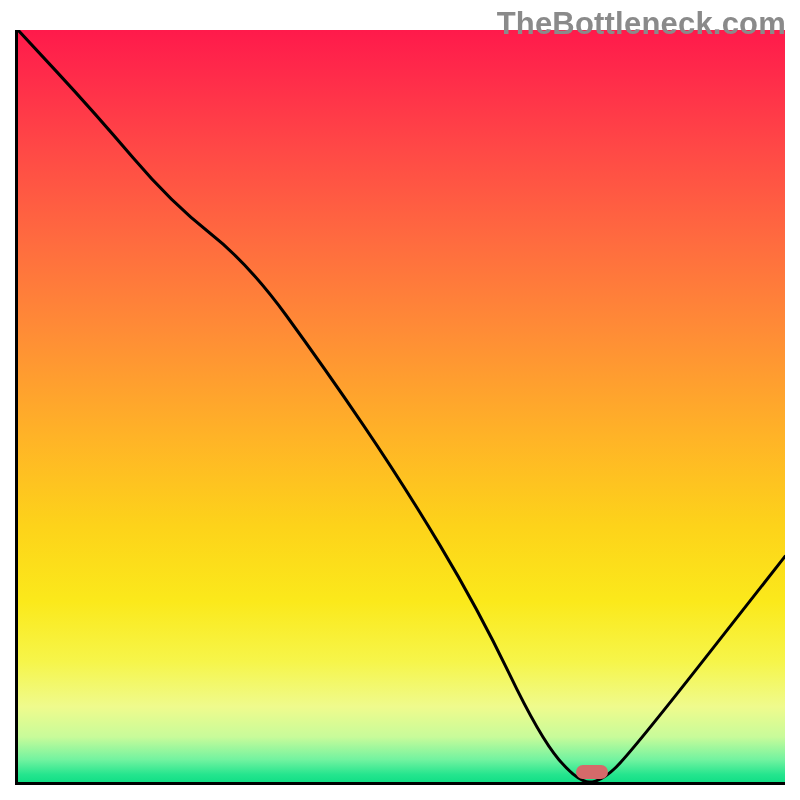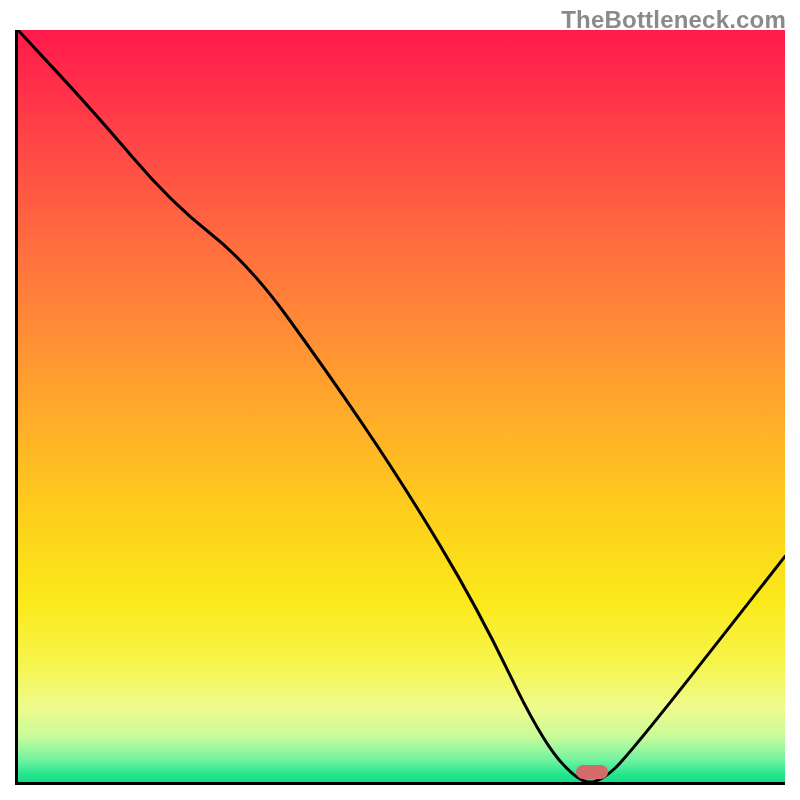--- a/index.html
+++ b/index.html
@@ -12,21 +12,21 @@
   }
   .frame {
     position: relative;
     width: 800px;
     height: 800px;
   }
   .watermark {
     position: absolute;
     top: 6px;
     right: 14px;
-    font-size: 24px;
+    font-size: 31px;
     font-weight: 600;
     color: #8a8a8a;
     letter-spacing: 0.2px;
     z-index: 20;
   }
   .plot-area {
     position: absolute;
     left: 15px;
     top: 30px;
     width: 770px;

